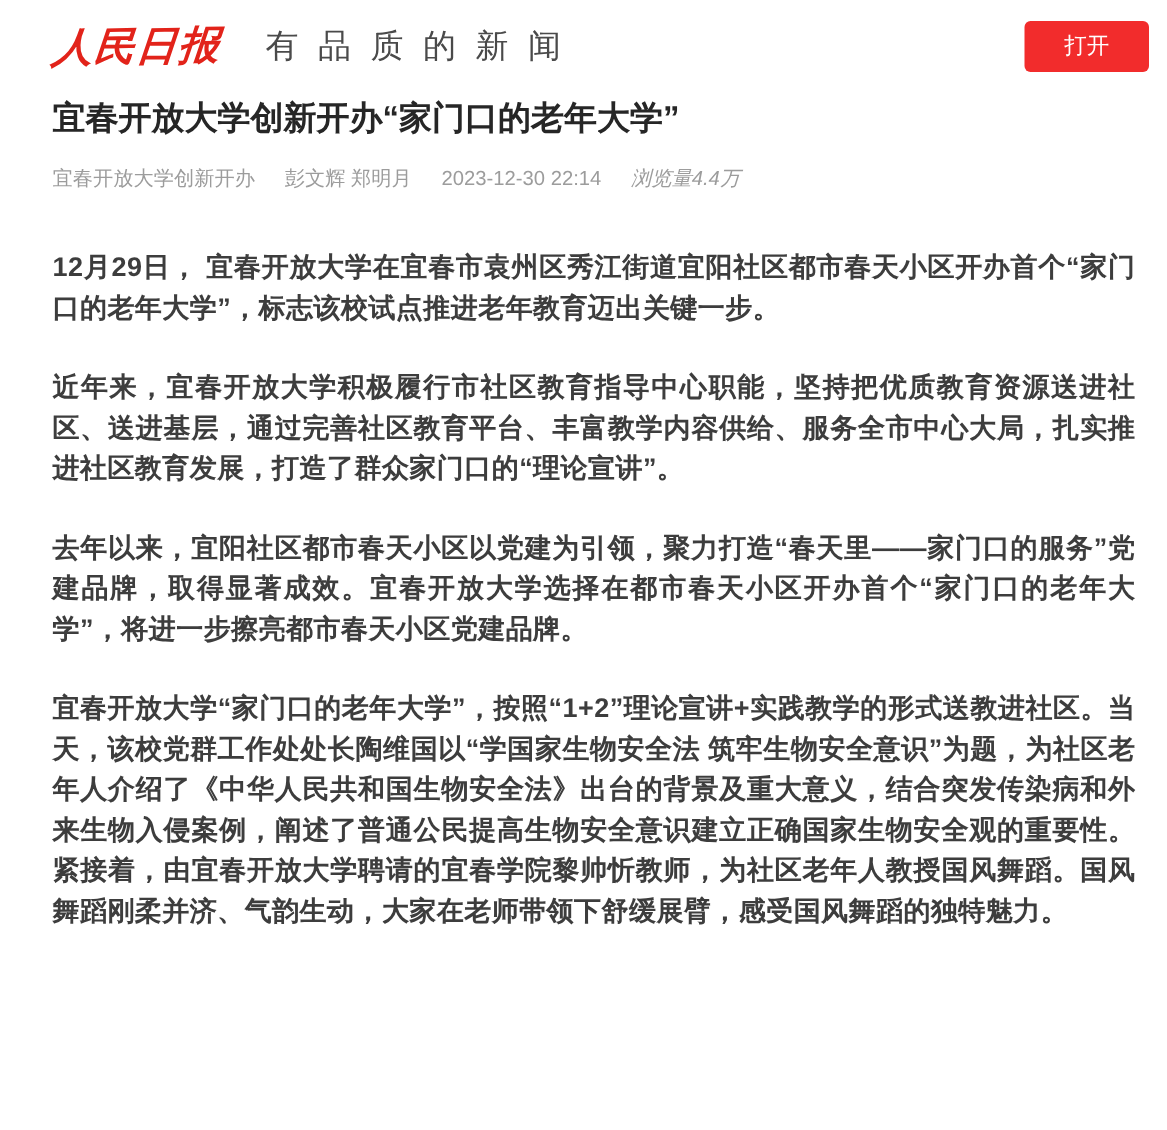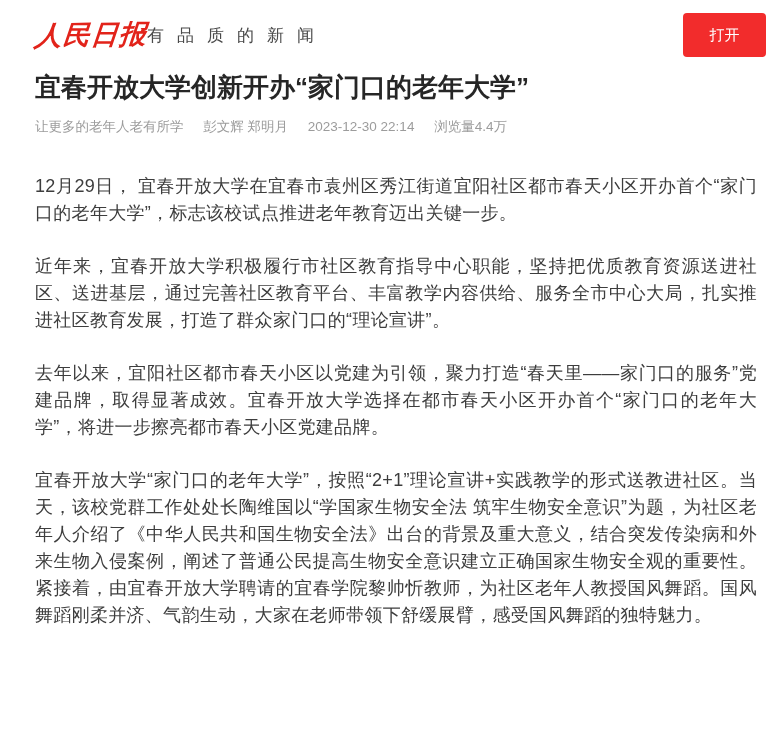--- a/index.html
+++ b/index.html
@@ -21,90 +21,92 @@
     font-family: "DejaVu Serif", serif;
     font-style: italic;
     font-weight: bold;
     font-size: 27px;
     color: #e2231a;
     transform: skewX(-6deg) rotate(-1deg);
     letter-spacing: 1px;
     white-space: nowrap;
   }
   .tagline {
-    font-size: 17px;
+    margin-left: 30px;
+    font-size: 22px;
     letter-spacing: 13px;
     color: #4a4a4a;
     white-space: nowrap;
   }
   .open-btn {
     margin-left: auto;
     background: #f22c2c;
     color: #ffffff;
     border: none;
     border-radius: 4px;
     font-size: 15px;
     width: 83px;
-    height: 44px;
+    height: 34px;
     line-height: 34px;
     cursor: pointer;
     font-family: inherit;
   }
 
   
   .title {
     margin: 15px 21px 0 35px;
-    font-size: 26px;
+    font-size: 22px;
     line-height: 30px;
     font-weight: bold;
     color: #262626;
   }
   .byline {
     margin: 15px 21px 0 35px;
     font-size: 13.5px;
     line-height: 20px;
     color: #9c9c9c;
     white-space: nowrap;
   }
   .byline span { margin-right: 16px; }
-  .byline span:last-child { margin-right: 0; }
+  .byline span:last-child { margin-right: 0; font-style: italic; }
 
   
   .content {
     margin: 36px 21px 0 35px;
   }
   .content p {
     font-size: 18px;
     line-height: 27px;
     color: #3d3d3d;
     text-align: justify;
     margin-bottom: 26px;
     letter-spacing: 0.3px;
+    font-weight: bold;
   }
 </style>
 </head>
 <body>
 
 <div class="page">
 
   <div class="header">
     <span class="logo">人民日报</span>
     <span class="tagline">有品质的新闻</span>
     <button class="open-btn">打开</button>
   </div>
 
   <h1 class="title">宜春开放大学创新开办“家门口的老年大学”</h1>
 
   <div class="byline">
-    <span>让更多的老年人老有所学</span>
+    <span>宜春开放大学创新开办</span>
     <span>彭文辉 郑明月</span>
     <span>2023-12-30 22:14</span>
     <span>浏览量4.4万</span>
   </div>
 
   <div class="content">
     <p>12月29日， 宜春开放大学在宜春市袁州区秀江街道宜阳社区都市春天小区开办首个“家门口的老年大学”，标志该校试点推进老年教育迈出关键一步。</p>
     <p>近年来，宜春开放大学积极履行市社区教育指导中心职能，坚持把优质教育资源送进社区、送进基层，通过完善社区教育平台、丰富教学内容供给、服务全市中心大局，扎实推进社区教育发展，打造了群众家门口的“理论宣讲”。</p>
     <p>去年以来，宜阳社区都市春天小区以党建为引领，聚力打造“春天里——家门口的服务”党建品牌，取得显著成效。宜春开放大学选择在都市春天小区开办首个“家门口的老年大学”，将进一步擦亮都市春天小区党建品牌。</p>
-    <p>宜春开放大学“家门口的老年大学”，按照“2+1”理论宣讲+实践教学的形式送教进社区。当天，该校党群工作处处长陶维国以“学国家生物安全法 筑牢生物安全意识”为题，为社区老年人介绍了《中华人民共和国生物安全法》出台的背景及重大意义，结合突发传染病和外来生物入侵案例，阐述了普通公民提高生物安全意识建立正确国家生物安全观的重要性。紧接着，由宜春开放大学聘请的宜春学院黎帅忻教师，为社区老年人教授国风舞蹈。国风舞蹈刚柔并济、气韵生动，大家在老师带领下舒缓展臂，感受国风舞蹈的独特魅力。</p>
+    <p>宜春开放大学“家门口的老年大学”，按照“1+2”理论宣讲+实践教学的形式送教进社区。当天，该校党群工作处处长陶维国以“学国家生物安全法 筑牢生物安全意识”为题，为社区老年人介绍了《中华人民共和国生物安全法》出台的背景及重大意义，结合突发传染病和外来生物入侵案例，阐述了普通公民提高生物安全意识建立正确国家生物安全观的重要性。紧接着，由宜春开放大学聘请的宜春学院黎帅忻教师，为社区老年人教授国风舞蹈。国风舞蹈刚柔并济、气韵生动，大家在老师带领下舒缓展臂，感受国风舞蹈的独特魅力。</p>
   </div>
 
 </div>
 
 </body></html>

